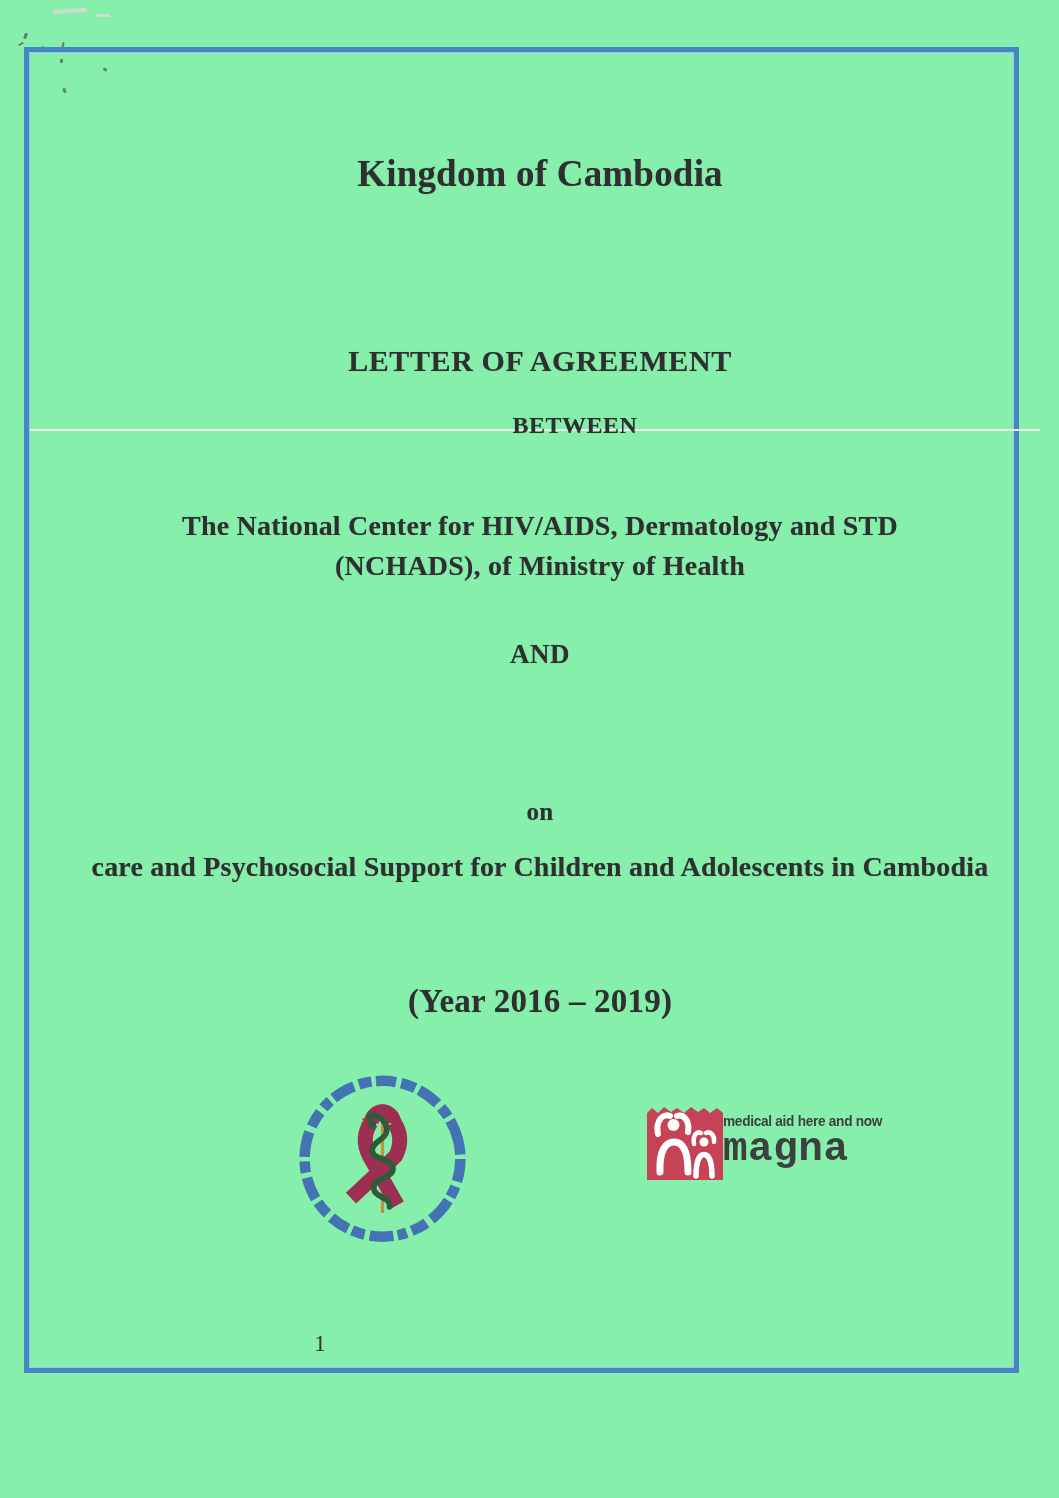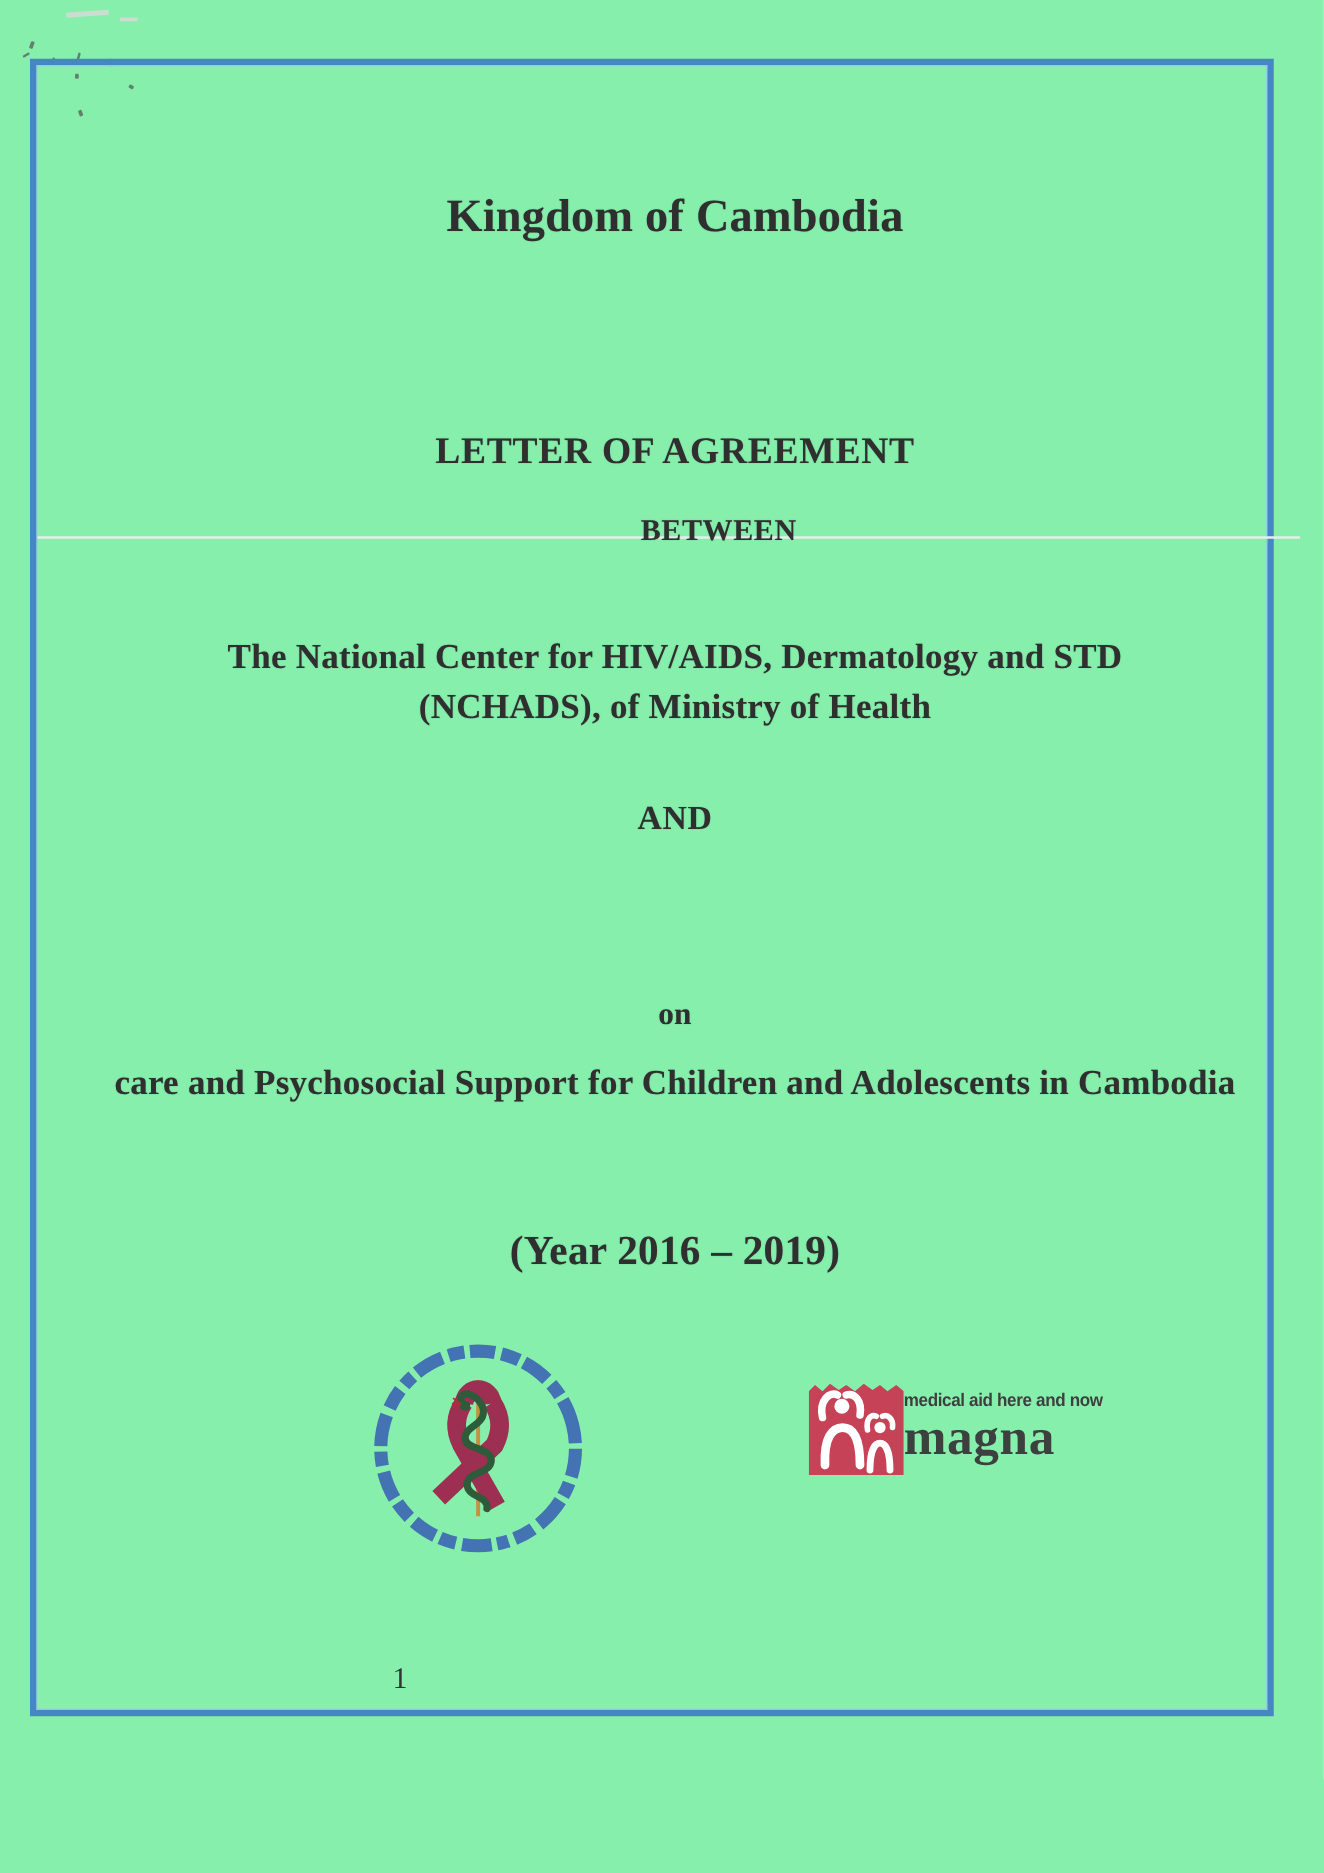--- a/index.html
+++ b/index.html
@@ -36,21 +36,21 @@
   .nchads-logo { position:absolute; left:295px; top:1073px; width:175px; height:175px; }
   .magna-logo  { position:absolute; left:647px; top:1103px; width:230px; height:92px; }
   .magna-mark  { position:absolute; left:0; top:2px; width:76px; height:75px; }
   .magna-text  { position:absolute; left:76px; top:10px; width:154px; }
   .magna-tagline {
     font-family:"Liberation Sans","DejaVu Sans",sans-serif; font-weight:bold;
     font-size:14.5px; color:#3c403f; letter-spacing:-0.3px; white-space:nowrap;
     transform:scaleX(0.94); transform-origin:left center;
   }
   .magna-brand {
-    font-family:Liberation Serif, serif; font-weight:bold;
+    font-family:Liberation Mono, monospace; font-weight:bold;
     font-size:41px; line-height:0.95; color:#3c403f; letter-spacing:0.5px; margin-top:1px;
   }
   .speck { position:absolute; background:#5a5a5a; border-radius:1px; opacity:0.75; }
   .smudge { position:absolute; background:#d9d9d9; opacity:0.8; }
 </style>
 </head>
 <body>
 
 <div class="page">
 

